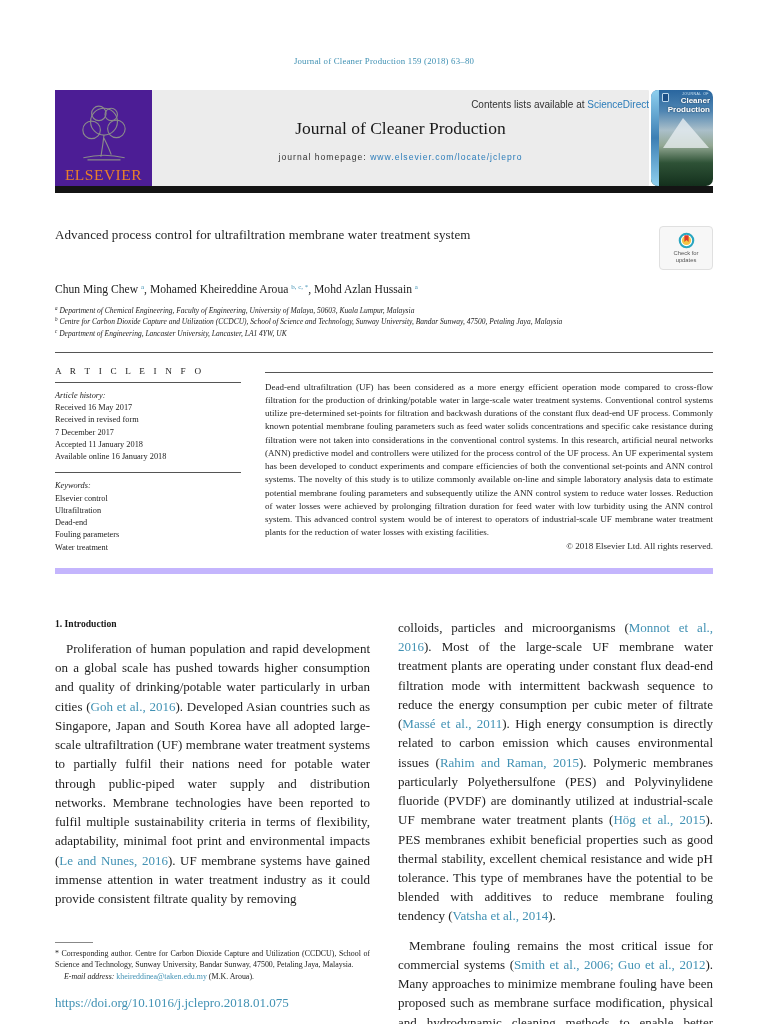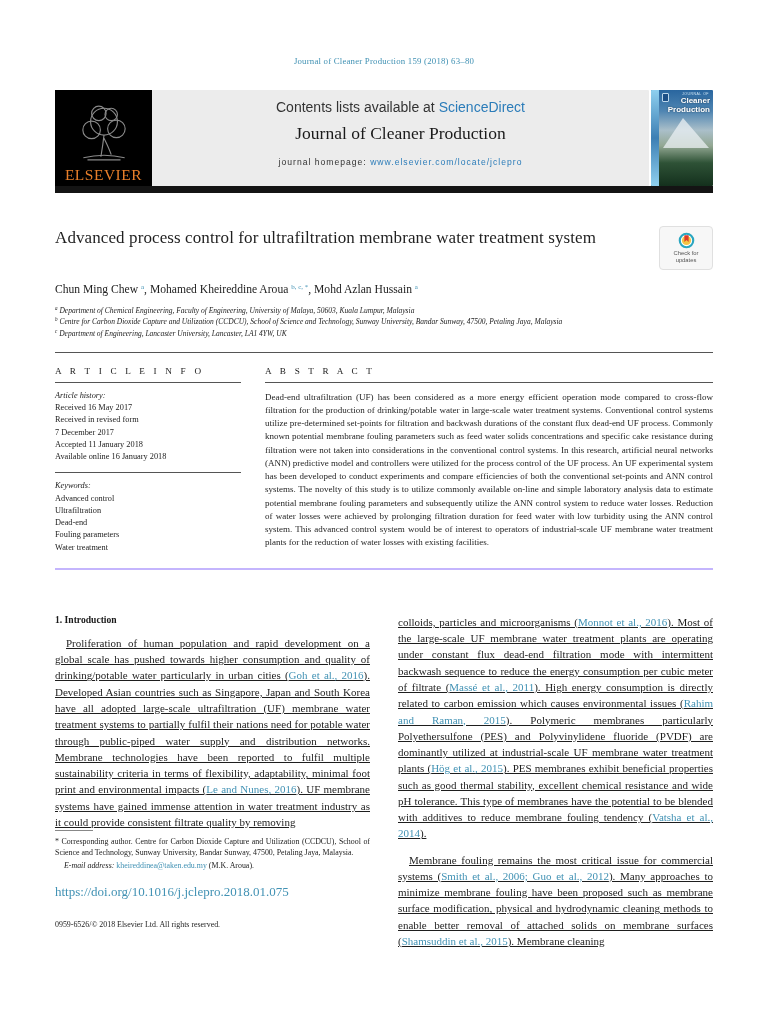--- a/index.html
+++ b/index.html
@@ -9,75 +9,75 @@
     background:#fff; overflow:hidden;
     font-family:"Liberation Serif", serif; color:#222;
     padding:56px 55px 0 55px;
   }
 
   
   .journal-ref { text-align:center; font-size:8.8px; color:#4292b4; letter-spacing:.2px; }
 
   
   .masthead { display:flex; margin-top:24px; height:96px; }
-  .mh-logo { width:97px; background:#000000; display:flex; flex-direction:column; align-items:center; justify-content:flex-end; padding-bottom:2px; }
+  .mh-logo { width:97px; background:#4c1d95; display:flex; flex-direction:column; align-items:center; justify-content:flex-end; padding-bottom:2px; }
   .mh-logo svg { width:62px; height:64px; }
   .elsevier-word { font-family:"Liberation Serif", serif; color:#e87f2a; font-size:15.5px; letter-spacing:.5px; margin-top:1px; }
   .mh-center { flex:1; background:#ececec; text-align:center; padding-top:9px; border-radius:1px; }
-  .contents-line { font-family:"Liberation Sans", sans-serif; font-size:14px; color:#333; }
+  .contents-line { font-family:"Liberation Sans", sans-serif; font-size:10px; color:#333;text-align:right; }
   .contents-line .sd { color:#2b7cb9; }
   .mh-title { font-size:17.5px; color:#1a1a1a; margin-top:8px; }
   .homepage-line { font-family:"Liberation Sans", sans-serif; font-size:8.6px; letter-spacing:1px; color:#333; margin-top:13px; }
   .homepage-line .url { color:#2b7cb9; }
-  .mh-cover { width:62px; margin-left:2px; position:relative; overflow:hidden; border-radius:1px;
+  .mh-cover { width:62px; margin-left:2px; position:relative; overflow:hidden; border-radius:7px;
     background:linear-gradient(180deg,#29669f 0%, #4f85b2 22%, #aabfc9 42%, #93a893 58%, #2e5236 76%, #14301d 100%); }
   .cover-strip { position:absolute; left:0; top:0; bottom:0; width:8px;
     background:linear-gradient(180deg,#8fd0ef 0%, #3d7fb4 50%, #8fd0ef 100%); }
   .cover-mountain { position:absolute; left:12px; top:28px; width:0; height:0;
     border-left:20px solid transparent; border-right:26px solid transparent; border-bottom:30px solid rgba(235,240,243,.75); }
   .cover-title { position:absolute; top:7px; right:3px; text-align:right;
     font-family:"Liberation Sans", sans-serif; font-weight:bold; color:#fff; font-size:8px; line-height:1.1; text-shadow:0 0 2px rgba(0,0,0,.5); }
   .cover-journal-small { position:absolute; top:2px; right:4px; font-family:"Liberation Sans", sans-serif; font-size:3.5px; color:#cfe6f5; letter-spacing:.5px; }
   .cover-elsmark { position:absolute; top:3px; left:11px; width:7px; height:9px; background:#1c4f86; border-radius:1px; border:1px solid #bcd6ea; }
 
   .black-bar { height:7px; background:#141414; margin-top:0; }
 
   
   .title-row { display:flex; justify-content:space-between; align-items:flex-start; margin-top:33px; }
-  .article-title { font-size:17px; line-height:1.38; color:#1f1f1f; width:575px; letter-spacing:.1px; }
+  .article-title { font-size:13px; line-height:1.38; color:#1f1f1f; width:575px; letter-spacing:.1px; }
   .check-badge { width:54px; height:44px; background:#f7f7f7; border:1px solid #e0e0e0; border-radius:4px;
     display:flex; flex-direction:column; align-items:center; justify-content:center; cursor:pointer; }
   .check-badge svg { width:17px; height:17px; }
   .check-text { font-family:"Liberation Sans", sans-serif; font-size:5.8px; color:#555; text-align:center; line-height:1.15; margin-top:1px; }
 
   
   .authors { margin-top:13px; font-size:11.6px; color:#222; }
   .sup { color:#4292b4; font-size:.6em; vertical-align:.55em; }
   .affiliations { margin-top:9px; font-style:italic; font-size:7.5px; line-height:1.5; color:#222; }
   .affsup { font-size:.68em; vertical-align:.5em; font-style:italic; }
 
   .rule-full { border-top:1px solid #555; margin-top:13px; }
 
   
-  .info-abstract { display:flex; gap:24px; padding-top:13px; border-bottom:2px solid #c4b5fd; padding-bottom:14px; }
+  .info-abstract { display:flex; gap:24px; padding-top:13px; border-bottom:6px solid #c4b5fd; padding-bottom:14px; }
   .col-info { width:186px; flex:none; }
   .col-abs { flex:1; }
   .block-heading { font-size:9.2px; letter-spacing:3.2px; color:#1a1a1a; }
   .heading-rule { border-top:1px solid #555; margin-top:6px; }
   .info-group { font-size:8.3px; line-height:1.48; margin-top:7px; color:#222; }
   .info-label { font-style:italic; }
   .info-sep { border-top:1px solid #555; margin-top:9px; }
   .abs-text { font-size:9px; line-height:1.47; text-align:justify; margin-top:8px; color:#1e1e1e; }
   .abs-copy { font-size:9px; text-align:right; margin-top:2px; color:#1e1e1e; }
 
   
   .body-cols { display:flex; gap:28px; margin-top:44px; min-height:330px; }
   .bcol { width:321.5px; display:flex; flex-direction:column; }
   .sec-heading { font-size:9.6px; font-weight:bold; color:#1a1a1a; }
-  .bpara { font-size:11px; line-height:1.48; text-align:justify; margin-top:11px; color:#1e1e1e;text-decoration:underline; }
+  .bpara { font-size:13px; line-height:1.48; text-align:justify; margin-top:11px; color:#1e1e1e; }
   .bpara.indent { text-indent:11px; margin-top:10px; }
   .bpara.cont { margin-top:0; }
   .cite { color:#4292b4; }
   .it { font-style:italic; }
 
   
   .footnote { margin-top:auto; padding-bottom:30px; }
   .foot-rule { width:38px; border-top:1px solid #888; margin-bottom:5px; }
   .foot-text { font-size:7.9px; line-height:1.42; text-align:justify; color:#222; }
   .foot-email { font-size:7.9px; line-height:1.42; margin-top:1px; text-indent:9px; color:#222; }
@@ -164,31 +164,31 @@
         <div class="info-label">Article history:</div>
         <div>Received 16 May 2017</div>
         <div>Received in revised form</div>
         <div>7 December 2017</div>
         <div>Accepted 11 January 2018</div>
         <div>Available online 16 January 2018</div>
       </div>
       <div class="info-sep"></div>
       <div class="info-group">
         <div class="info-label">Keywords:</div>
-        <div>Advanced control</div>
+        <div>Elsevier control</div>
         <div>Ultrafiltration</div>
         <div>Dead-end</div>
         <div>Fouling parameters</div>
         <div>Water treatment</div>
       </div>
     </div>
     <div class="col-abs">
-      <div class="block-heading">A B S T R A C T</div>
       <div class="heading-rule"></div>
       <div class="abs-text">Dead-end ultrafiltration (UF) has been considered as a more energy efficient operation mode compared to cross-flow filtration for the production of drinking/potable water in large-scale water treatment systems. Conventional control systems utilize pre-determined set-points for filtration and backwash durations of the constant flux dead-end UF process. Commonly known potential membrane fouling parameters such as feed water solids concentrations and specific cake resistance during filtration were not taken into considerations in the conventional control systems. In this research, artificial neural networks (ANN) predictive model and controllers were utilized for the process control of the UF process. An UF experimental system has been developed to conduct experiments and compare efficiencies of both the conventional set-points and ANN control systems. The novelty of this study is to utilize commonly available on-line and simple laboratory analysis data to estimate potential membrane fouling parameters and subsequently utilize the ANN control system to reduce water losses. Reduction of water losses were achieved by prolonging filtration duration for feed water with low turbidity using the ANN control system. This advanced control system would be of interest to operators of industrial-scale UF membrane water treatment plants for the reduction of water losses with existing facilities.</div>
+      <div class="abs-copy">© 2018 Elsevier Ltd. All rights reserved.</div>
     </div>
   </div>
 
   <div class="body-cols">
     <div class="bcol">
       <div class="sec-heading">1. Introduction</div>
       <div class="bpara indent">Proliferation of human population and rapid development on a global scale has pushed towards higher consumption and quality of drinking/potable water particularly in urban cities (<span class="cite">Goh et al., 2016</span>). Developed Asian countries such as Singapore, Japan and South Korea have all adopted large-scale ultrafiltration (UF) membrane water treatment systems to partially fulfil their nations need for potable water through public-piped water supply and distribution networks. Membrane technologies have been reported to fulfil multiple sustainability criteria in terms of flexibility, adaptability, minimal foot print and environmental impacts (<span class="cite">Le and Nunes, 2016</span>). UF membrane systems have gained immense attention in water treatment industry as it could provide consistent filtrate quality by removing</div>
       <div class="footnote">
         <div class="foot-rule"></div>
         <div class="foot-text">* Corresponding author. Centre for Carbon Dioxide Capture and Utilization (CCDCU), School of Science and Technology, Sunway University, Bandar Sunway, 47500, Petaling Jaya, Malaysia.</div>

